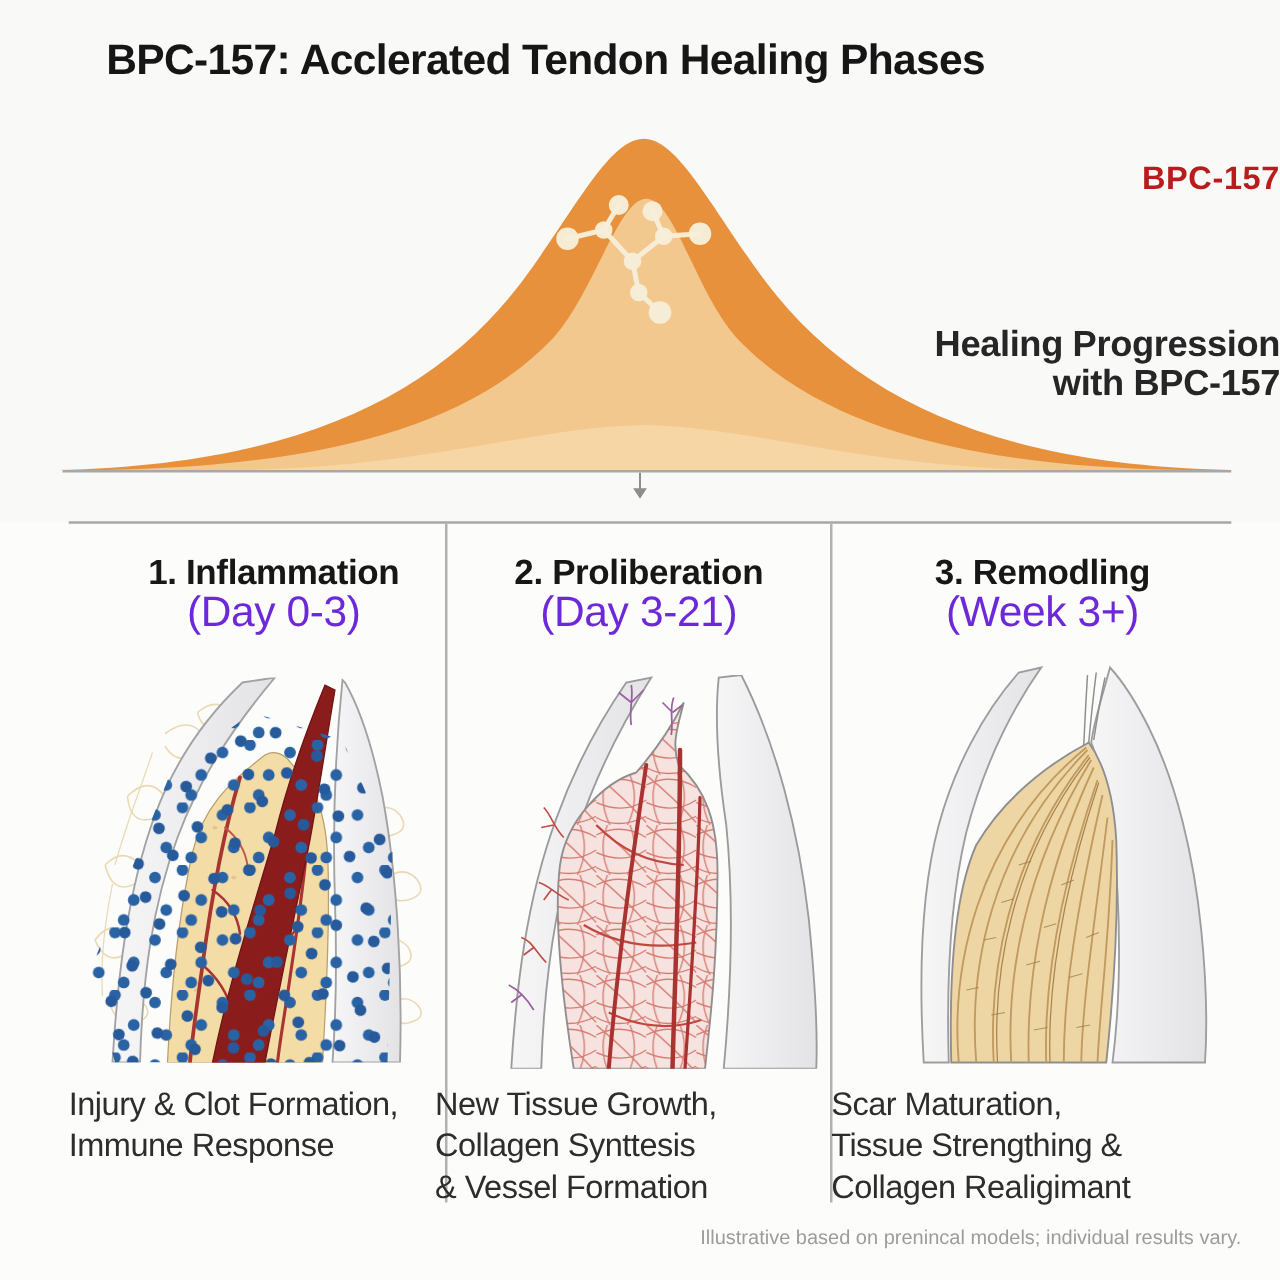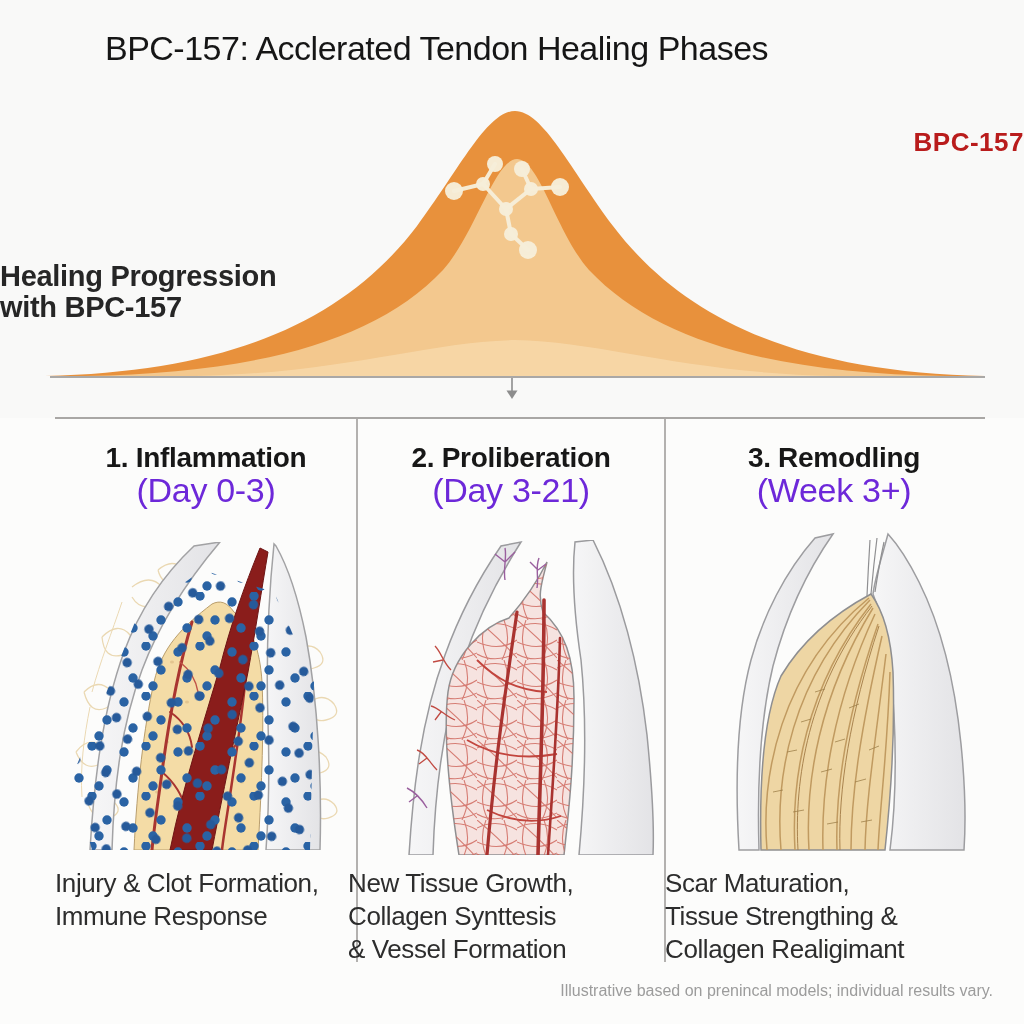--- a/index.html
+++ b/index.html
@@ -2,39 +2,39 @@
 <html><head>
 <meta charset="utf-8">
 <style>
   * { margin:0; padding:0; box-sizing:border-box; }
   html,body { width:1024px; height:1024px; }
   body { background:#f9f9f8; font-family:"Liberation Sans", sans-serif; color:#1c1c1c; }
   #stage { position:relative; width:1024px; height:1024px; overflow:hidden; background:#f9f9f8; }
   .lower-bg { position:absolute; left:0; top:418px; width:1024px; height:606px; background:#fcfcfb; }
 
   .main-title { position:absolute; left:0; top:29px; width:873px; text-align:center;
-    font-size:34px; font-weight:normal; letter-spacing:-0.5px; color:#161616; }
+    font-size:34px; font-weight:bold; letter-spacing:-0.5px; color:#161616; }
 
   .curve-svg { position:absolute; left:45px; top:102px; }
   .molecule-svg { position:absolute; left:428px; top:142px; }
   .curve-label { position:absolute; left:0; top:127px; width:1024px; text-align:right;
     font-size:26px; font-weight:bold; color:#b91c1c; letter-spacing:0.5px; }
-  .curve-heading { position:absolute; left:0; top:261px; width:1024px; text-align:left;
+  .curve-heading { position:absolute; left:0; top:261px; width:1024px; text-align:right;
     font-size:29px; font-weight:bold; line-height:31px; color:#262626; letter-spacing:-0.3px;
     white-space:pre-line; }
 
   .hline1 { position:absolute; left:50px; top:376px; width:935px; height:2px; background:#aaa8a6; }
   .down-arrow { position:absolute; left:504px; top:378px; }
   .hline2 { position:absolute; left:55px; top:417px; width:930px; height:2px; background:#a9a7a5; }
   .vdiv { position:absolute; top:419px; width:2px; height:543px; background:#b3b1af; }
   .vdiv.v1 { left:356px; }
   .vdiv.v2 { left:664px; }
 
   .col { position:absolute; top:441px; text-align:center; }
-  .col.c1 { left:55px;  width:302px; }
+  .col.c1 { left:68px;  width:302px; }
   .col.c2 { left:357px; width:308px; }
   .col.c3 { left:665px; width:320px;padding-left:18px; }
   .phase-title { font-size:28px; font-weight:bold; color:#171717; line-height:33px; letter-spacing:-0.3px; }
   .phase-period { font-size:34px; color:#6d28d9; line-height:32px; letter-spacing:-0.3px; }
 
   .illus { position:absolute; }
   .illus.i1 { left:62px;  top:542px; }
   .illus.i2 { left:397px; top:540px; }
   .illus.i3 { left:703px; top:532px; }
 

